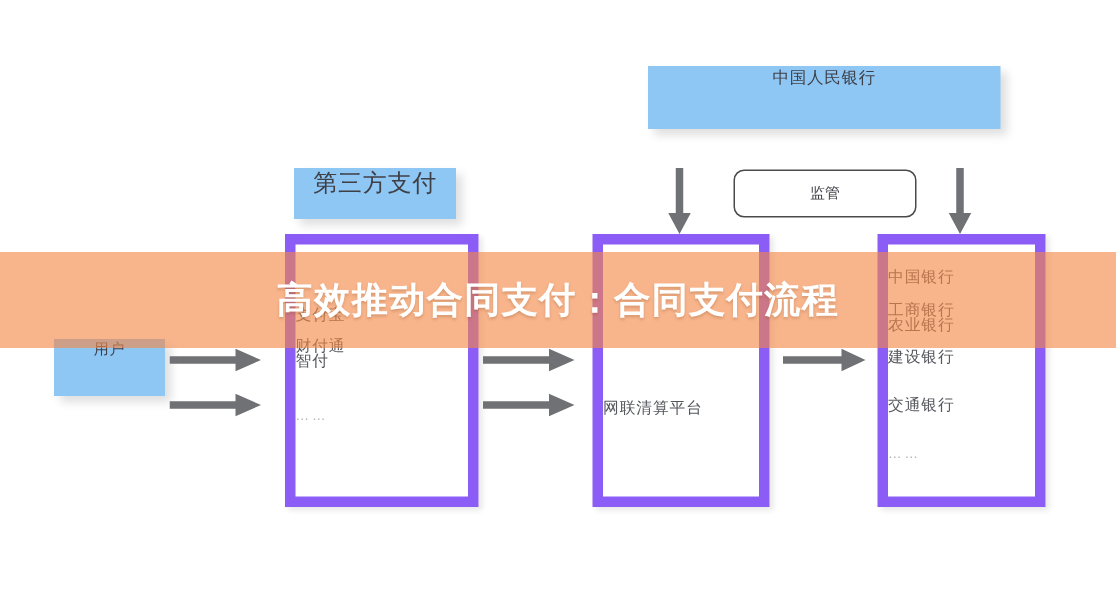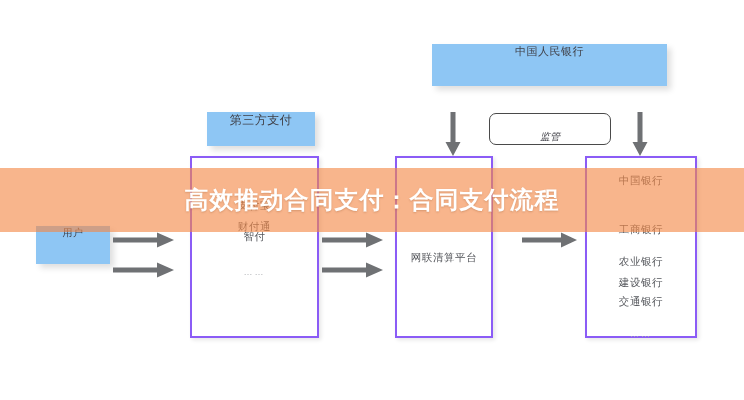--- a/index.html
+++ b/index.html
@@ -34,25 +34,25 @@
   
   #pboc-node {
     left: 432px;
     top: 44px;
     width: 235px;
     height: 42px;
   }
 
   
   #third-party-node {
-    left: 207px;
+    left: 196px;
     top: 112px;
     width: 108px;
     height: 34px;
-    font-size: 12px;
+    font-size: 16px;
   }
 
   
   #user-node {
     left: 36px;
     top: 226px;
     width: 74px;
     height: 38px;
     font-size: 10px;
   }
@@ -61,43 +61,41 @@
   #supervision-node {
     position: absolute;
     left: 489px;
     top: 113px;
     width: 122px;
     height: 32px;
     border: 1.4px solid #4a4a4a;
     border-radius: 7px;
     background: #ffffff;
     display: flex;
-    align-items: flex-end;
+    align-items: center;
     justify-content: center;
     font-size: 10px;
     color: #3f3f46;
     box-sizing: border-box;
-    font-style: italic;
   }
 
   
   .column {
     position: absolute;
     top: 156px;
     height: 182px;
-    border: 2px solid #8b5cf6;
+    border: 7px solid #8b5cf6;
     background: #ffffff;
     box-sizing: border-box;
     box-shadow: 2px 2px 4px rgba(0,0,0,0.10);
     display: flex;
     flex-direction: column;
-    align-items: center;
   }
   #col-third-party { left: 190px; width: 129px; }
-  #col-clearing    { left: 395px; width: 98px; padding-top: 6px; }
+  #col-clearing    { left: 395px; width: 118px; padding-top: 16px; }
   #col-banks       { left: 585px; width: 112px; }
 
   .col-item {
     font-size: 10.5px;
     color: #55575c;
     letter-spacing: 0.6px;
     line-height: 1;
     white-space: nowrap;
   }
   .col-ellipsis {
@@ -108,24 +106,24 @@
 
   
   #col-third-party .col-item:nth-child(1) { margin-top: 42px; }
   #col-third-party .col-item:nth-child(2) { margin-top: 10px; }
   #col-third-party .col-item:nth-child(3) { }
   #col-third-party .col-item:nth-child(4) { margin-top: 26px; }
 
   #col-clearing .col-item:nth-child(1) { margin-top: 88px; }
 
   #col-banks .col-item:nth-child(1) { margin-top: 17px; }
-  #col-banks .col-item:nth-child(2) { margin-top: 38px; }
-  #col-banks .col-item:nth-child(3) { margin-top: 22px; }
+  #col-banks .col-item:nth-child(2) { margin-top: 11px; }
+  #col-banks .col-item:nth-child(3) { }
   #col-banks .col-item:nth-child(4) { margin-top: 10px; }
-  #col-banks .col-item:nth-child(5) { margin-top: 10px; font-family: Liberation Serif, serif; }
+  #col-banks .col-item:nth-child(5) { margin-top: 22px; }
   #col-banks .col-item:nth-child(6) { margin-top: 22px; }
 
   
   .arrow-right {
     position: absolute;
     height: 14px;
   }
   .arrow-right svg { display: block; }
 
   .arrow-down {

